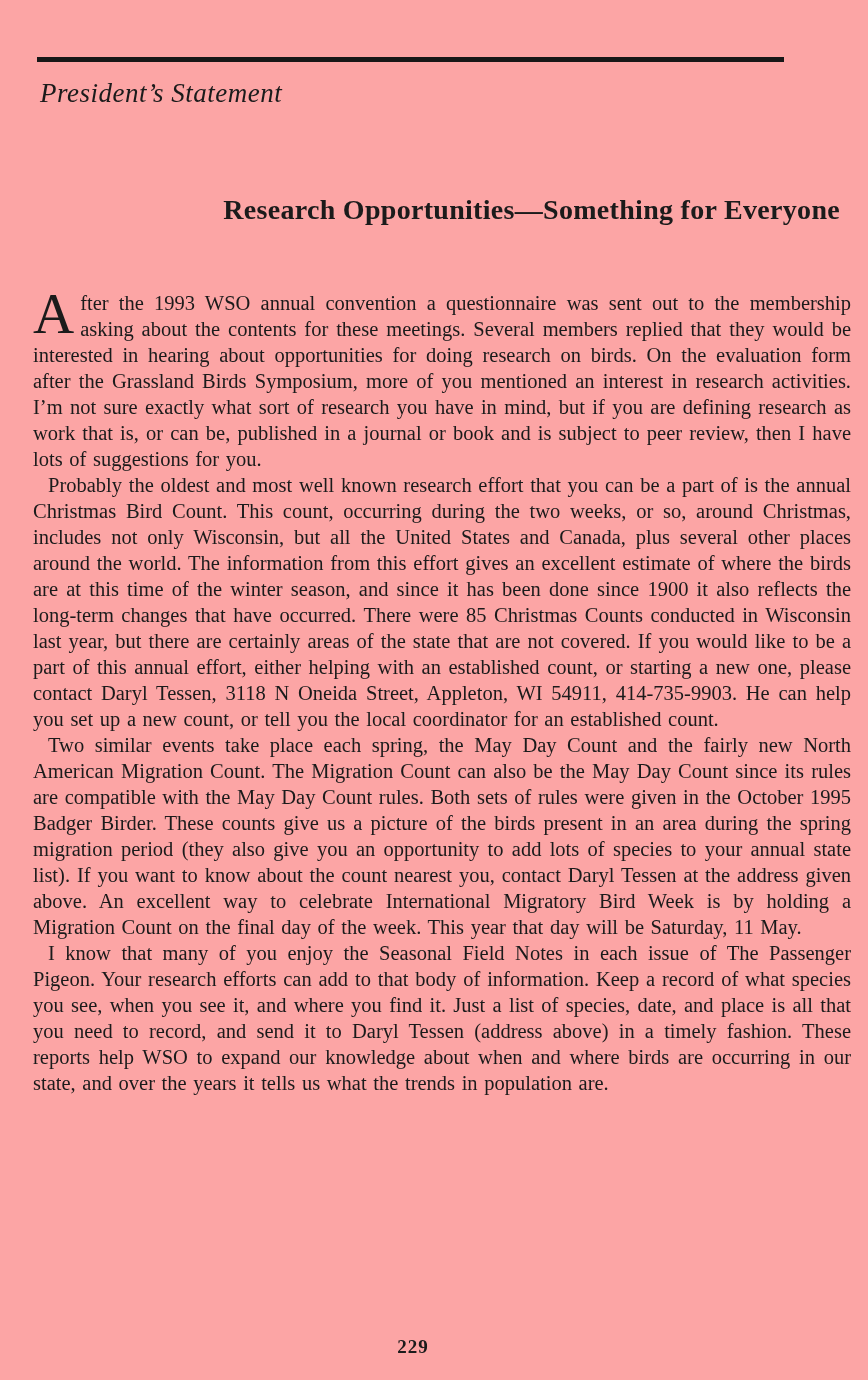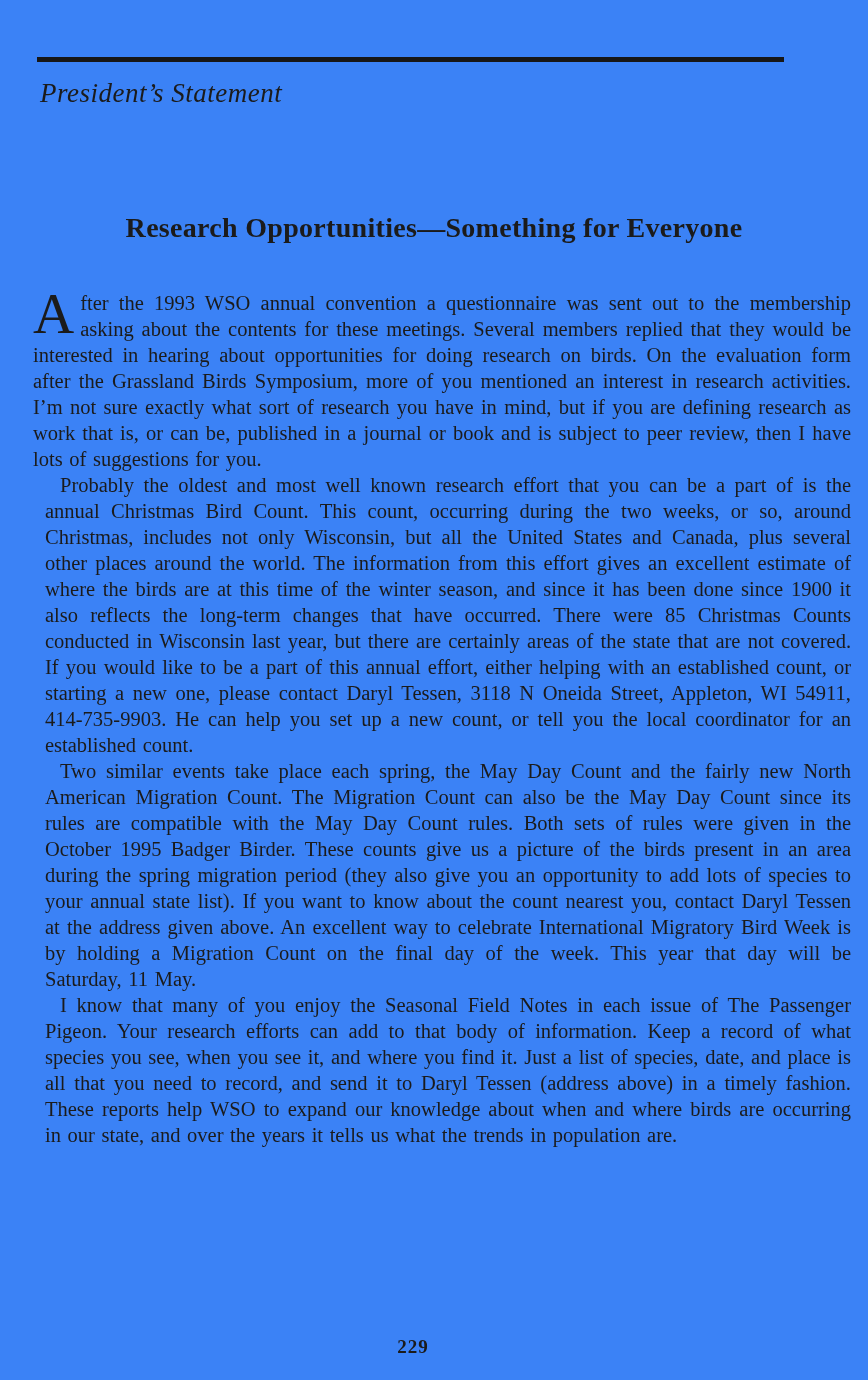--- a/index.html
+++ b/index.html
@@ -5,21 +5,21 @@
   html, body {
     margin: 0;
     padding: 0;
     background: #d9d9d9;
   }
   .page {
     position: relative;
     width: 868px;
     height: 1380px;
     margin: 0 auto;
-    background: #3b82f6;
+    background: #fca5a5;
     overflow: hidden;
     font-family: "Liberation Serif", "DejaVu Serif", serif;
     color: #1b1b1b;
   }
   .rule {
     position: absolute;
     left: 37px;
     top: 57px;
     width: 747px;
     height: 5px;
@@ -30,24 +30,24 @@
     left: 40px;
     top: 78px;
     font-style: italic;
     font-size: 27px;
     letter-spacing: 0.5px;
     white-space: nowrap;
   }
   .title {
     position: absolute;
     left: 28px;
-    top: 212px;
+    top: 194px;
     width: 812px;
     margin: 0;
-    text-align: center;
+    text-align: right;
     font-size: 28px;
     font-weight: bold;
     letter-spacing: 0.3px;
     white-space: nowrap;
   }
   .body {
     position: absolute;
     left: 33px;
     top: 290px;
     width: 818px;
@@ -55,21 +55,20 @@
     line-height: 26px;
     text-align: justify;
     word-spacing: 1.5px;
   }
   .body p {
     margin: 0;
     padding: 0;
   }
   .body p.indent {
     text-indent: 15px;
-    margin-left: 12px;
   }
   .drop-cap {
     float: left;
     font-size: 57px;
     line-height: 46px;
     height: 46px;
     padding-right: 6px;
     margin-top: 1px;
   }
   .italic {

